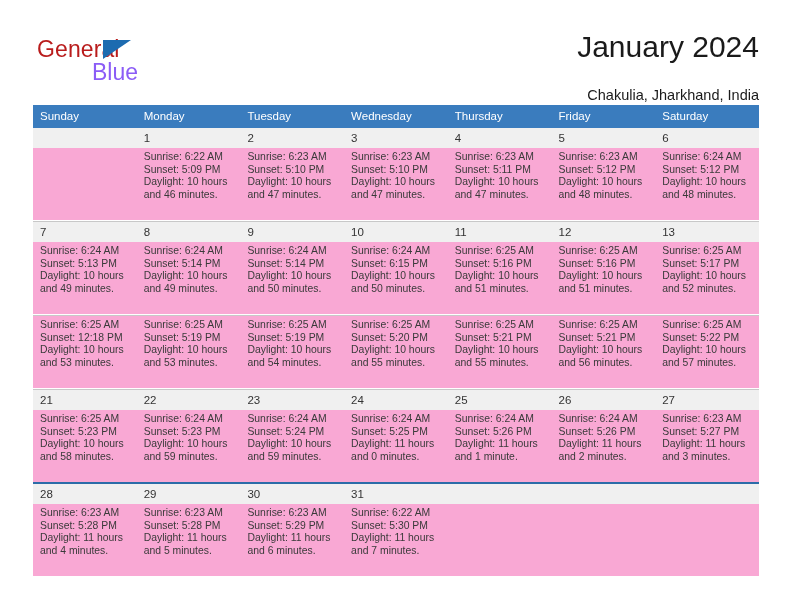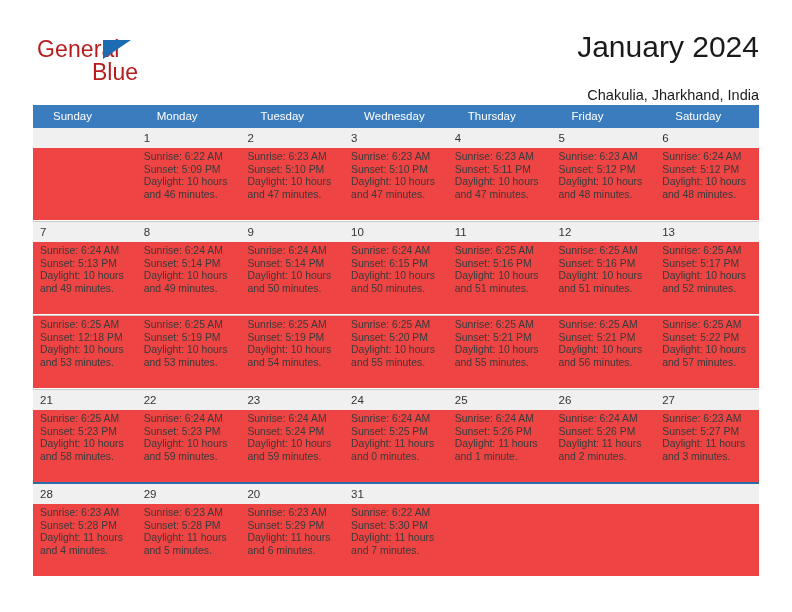--- a/index.html
+++ b/index.html
@@ -52,21 +52,21 @@
     width: 0;
     height: 0;
     border-left: 28px solid #1d6bb0;
     border-bottom: 19px solid transparent;
   }
   .brand-blue {
     position: absolute;
     left: 55px;
     top: 23px;
     font-size: 23px;
-    color: #b91c1c;
+    color: #8b5cf6;
     line-height: 26px;
   }
 
   .titles {
     position: absolute;
     right: 0;
     top: 0;
     text-align: right;
   }
   .month-title {
@@ -96,36 +96,36 @@
     width: 726px;
   }
   table.cal col { width: 103.714px; }
 
   thead th {
     background: #3a7cbe;
     color: #ffffff;
     font-size: 11.5px;
     font-weight: normal;
     text-align: left;
-    padding: 5px 0 5px 20px;
+    padding: 5px 0 5px 7px;
     height: 10px;
     line-height: 13px;
   }
 
   tr.daynum-row td {
     background: #f0f0f0;
     font-size: 11.5px;
     color: #333333;
     padding: 3px 0 3px 7px;
     line-height: 14px;
     vertical-align: top;
     height: 14px;
   }
   tr.detail-row td {
-    background: #ef4444;
+    background: #f9a8d4;
     font-size: 10.4px;
     color: #3a3a3a;
     padding: 3px 6px 7px 7px;
     line-height: 12.6px;
     vertical-align: top;
     height: 62px;
   }
   tr.detail-row td .line { display: block; white-space: nowrap; }
 
   tr.sep-row td {
@@ -411,21 +411,21 @@
         </tr>
         <tr class="sep-row blue">
           <td colspan="7">
               <div class="rule"></div>
             </td>
         </tr>
 
         <tr class="daynum-row">
           <td>28</td>
           <td>29</td>
-          <td>20</td>
+          <td>30</td>
           <td>31</td>
           <td></td>
           <td></td>
           <td></td>
         </tr>
         <tr class="detail-row">
           <td>
             <span class="line">Sunrise: 6:23 AM</span>
             <span class="line">Sunset: 5:28 PM</span>
             <span class="line">Daylight: 11 hours</span>

